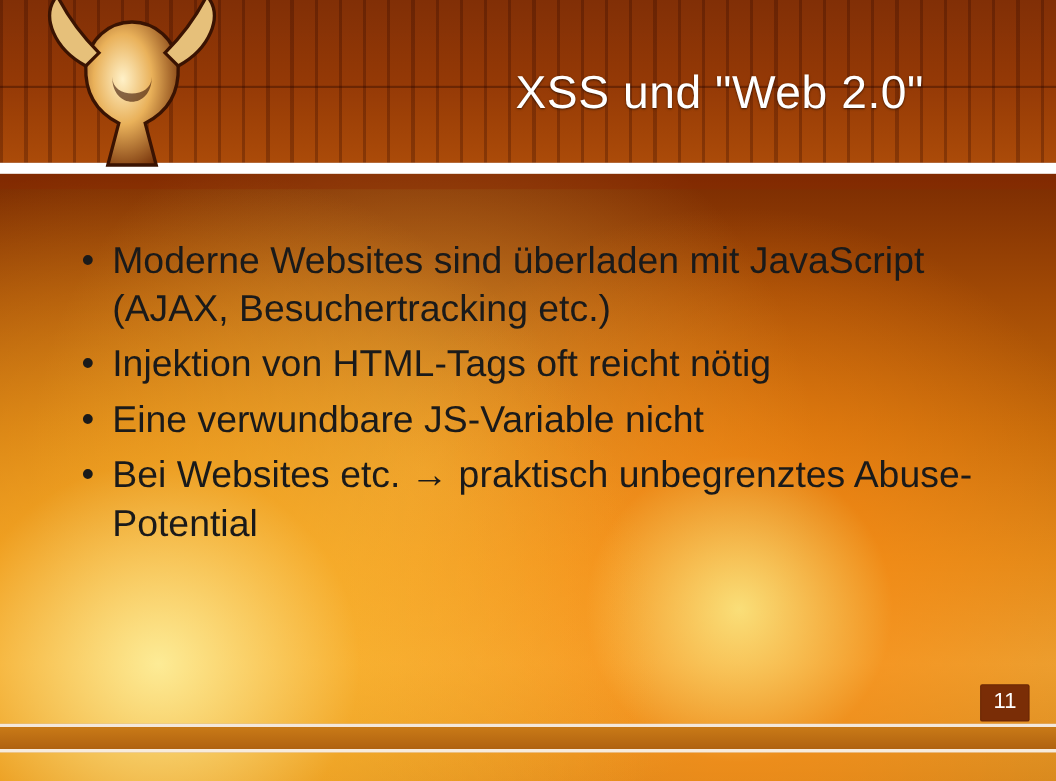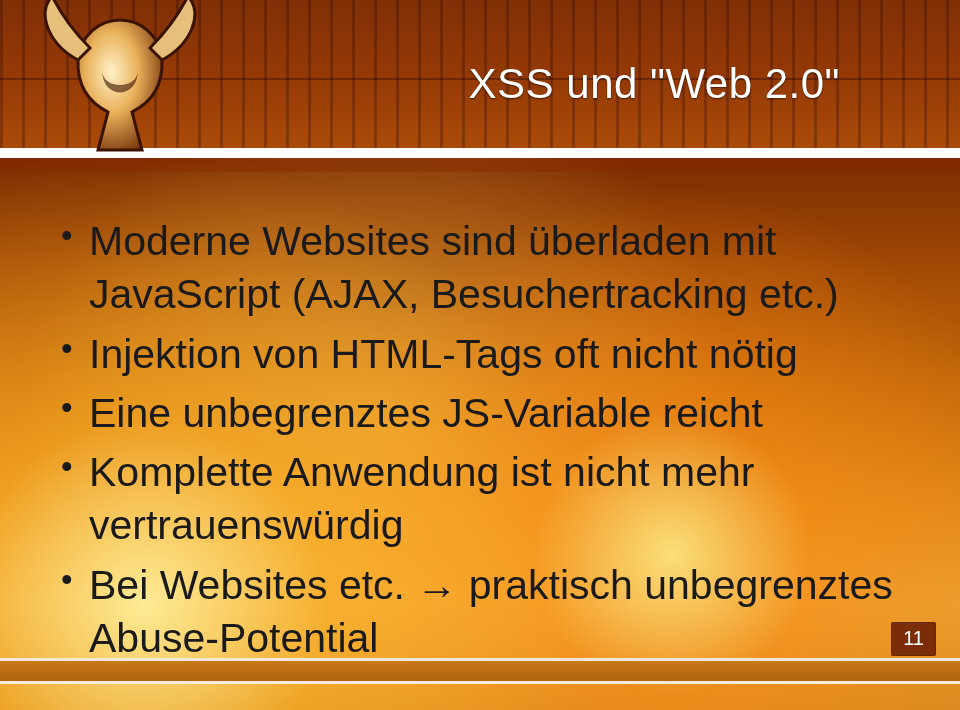--- a/index.html
+++ b/index.html
@@ -62,25 +62,25 @@
     color: #fff;
     font-size: 42px;
     font-weight: 400;
     letter-spacing: 0.5px;
     text-shadow: 0 1px 2px rgba(0,0,0,0.6);
   }
 
   
   .body {
     position: absolute;
-    left: 57px;
+    left: 70px;
     right: 60px;
     top: 215px;
     color: #1a1a1a;
-    font-size: 41px;
+    font-size: 34px;
     line-height: 1.30;
   }
   .body ul {
     list-style: none;
     margin: 0;
     padding: 0;
   }
   .body li {
     position: relative;
     padding-left: 32px;
@@ -144,23 +144,22 @@
     <path d="M132 70 C160 55 174 25 158 6 C146 30 130 48 120 58 Z" fill="#e6c07a" stroke="#3a1302" stroke-width="3"></path>
 
     <path d="M72 80 C72 100 108 100 108 80 C108 110 72 110 72 80 Z" fill="#3a1302" opacity="0.6"></path>
   </svg>
 
   <div class="title">XSS und "Web 2.0"</div>
 
   <div class="body">
     <ul>
       <li>Moderne Websites sind überladen mit JavaScript (AJAX, Besuchertracking etc.)</li>
-      <li>Injektion von HTML-Tags oft nicht nötig</li>
-      <li>Eine unbegrenztes JS-Variable reicht</li>
-      <li>Komplette Anwendung ist nicht mehr vertrauenswürdig</li>
+      <li>Injektion von HTML-Tags oft reicht nötig</li>
+      <li>Eine verwundbare JS-Variable nicht</li>
       <li>Bei Websites etc. → praktisch unbegrenztes Abuse-Potential</li>
     </ul>
   </div>
 
   <div class="pagenum">11</div>
 
   <div class="botband"></div>
 </div>
 
 </body></html>

